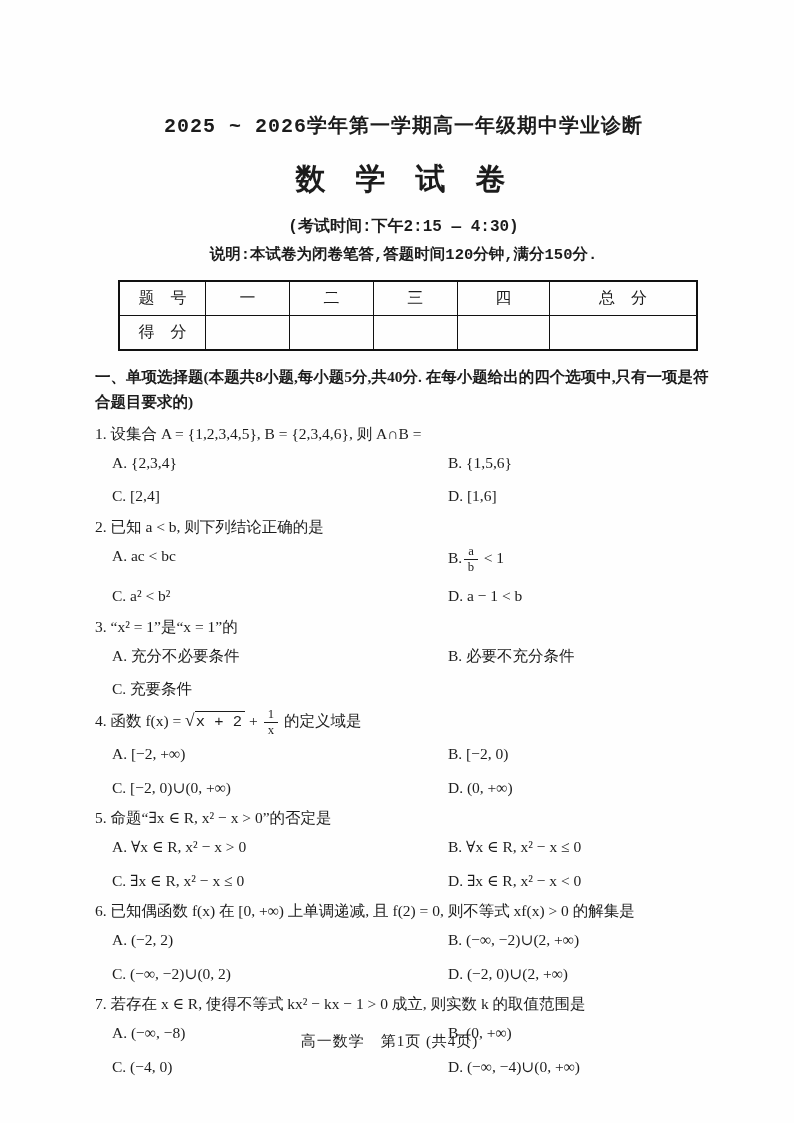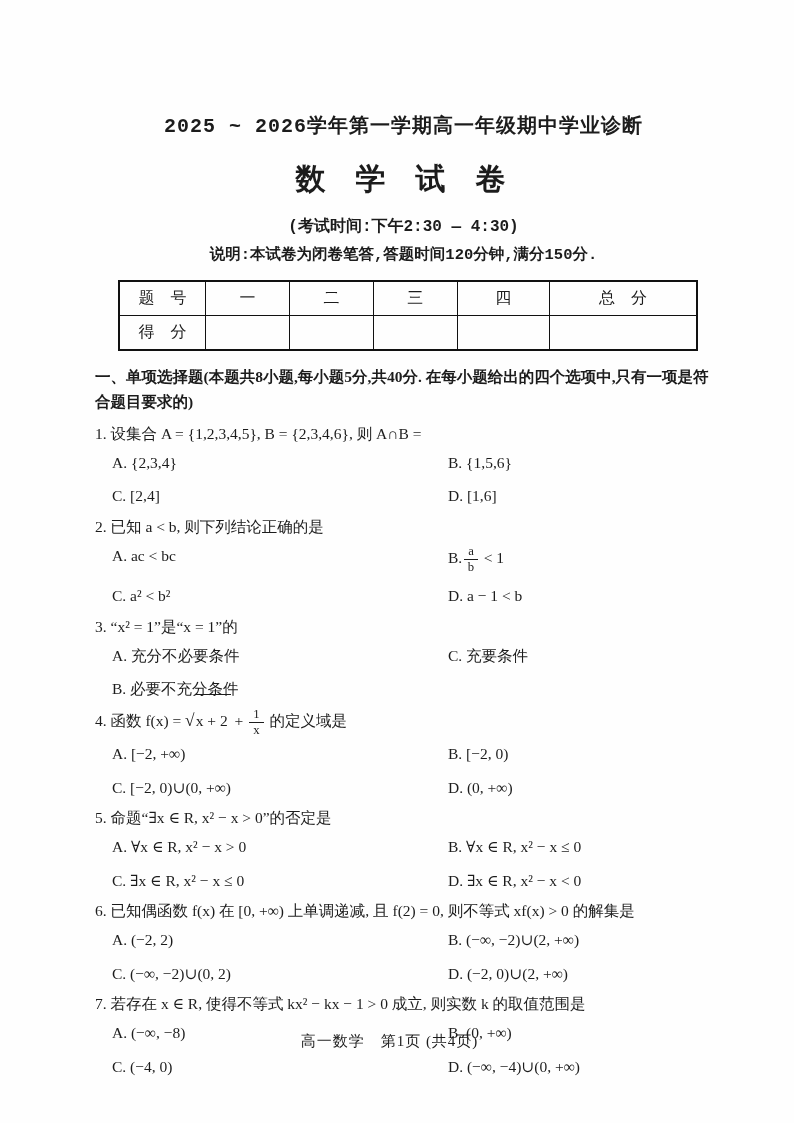--- a/index.html
+++ b/index.html
@@ -18,31 +18,31 @@
   table.score td{border:1.5px solid #111;height:33px;text-align:center;font-size:16px;padding:0;}
   .sec-head{font-size:15.5px;font-weight:bold;line-height:1.6;margin:14px 0 2px 0;}
   .question{margin-top:7px;}
   .stem{font-size:15.5px;line-height:1.55;margin:0;white-space:nowrap;}
   .opts{display:grid;grid-template-columns:56% 44%;row-gap:11px;padding-left:17px;margin:6px 0 2px 0;}
   .opt{font-size:15.5px;line-height:1.45;white-space:nowrap;}
   .frac{display:inline-block;vertical-align:-0.55em;text-align:center;line-height:1.05;margin:0 2px;}
   .frac .fnum{display:block;padding:0 4px 1px;border-bottom:1px solid #1c1c1c;font-size:0.82em;}
   .frac .fden{display:block;padding-top:1px;font-size:0.82em;}
   .sqrt .rad{font-size:1.12em;}
-  .sqrt .radicand{border-top:1.2px solid #1c1c1c;padding:17px 3px 0 1px;}
+  .sqrt .radicand{border-top:1.2px solid #1c1c1c;padding:1px 3px 0 1px;font-family:Liberation Mono, monospace;}
   .footer{position:absolute;left:0;right:15px;bottom:72px;text-align:center;font-size:15px;letter-spacing:1px;}
 </style>
 </head>
 <body>
 
 <div class="sheet">
 
   <div class="center school-year">2025 ~ 2026学年第一学期高一年级期中学业诊断</div>
   <div class="center main-title">数 学 试 卷</div>
-  <div class="center exam-time">(考试时间:下午2:30 — 4:30)</div>
+  <div class="center exam-time">(考试时间:下午2:15 — 4:30)</div>
   <div class="center note">说明:本试卷为闭卷笔答,答题时间120分钟,满分150分.</div>
 
   <table class="score">
     <colgroup>
       <col style="width:15%">
         <col style="width:14.5%">
         <col style="width:14.5%">
       <col style="width:14.5%">
         <col style="width:16%">
         <col style="width:25.5%">
@@ -86,22 +86,22 @@
       <span class="opt"><span>B.</span><span class="frac"><span class="fnum">a</span><span class="fden">b</span></span><span> &lt; 1</span></span>
       <span class="opt">C. a² &lt; b²</span>
       <span class="opt">D. a − 1 &lt; b</span>
     </div>
   </section>
 
   <section class="question">
     <p class="stem">3. “x² = 1”是“x = 1”的</p>
     <div class="opts">
       <span class="opt">A. 充分不必要条件</span>
+      <span class="opt">B. 必要不充分条件</span>
       <span class="opt">C. 充要条件</span>
-      <span class="opt">B. 必要不充分条件</span>
     </div>
   </section>
 
   <section class="question">
     <p class="stem"><span>4. 函数 f(x) = </span><span class="sqrt"><span class="rad">√</span><span class="radicand">x + 2</span></span><span> + </span><span class="frac"><span class="fnum">1</span><span class="fden">x</span></span><span> 的定义域是</span></p>
     <div class="opts">
       <span class="opt">A. [−2, +∞)</span>
       <span class="opt">B. [−2, 0)</span>
       <span class="opt">C. [−2, 0)∪(0, +∞)</span>
       <span class="opt">D. (0, +∞)</span>

